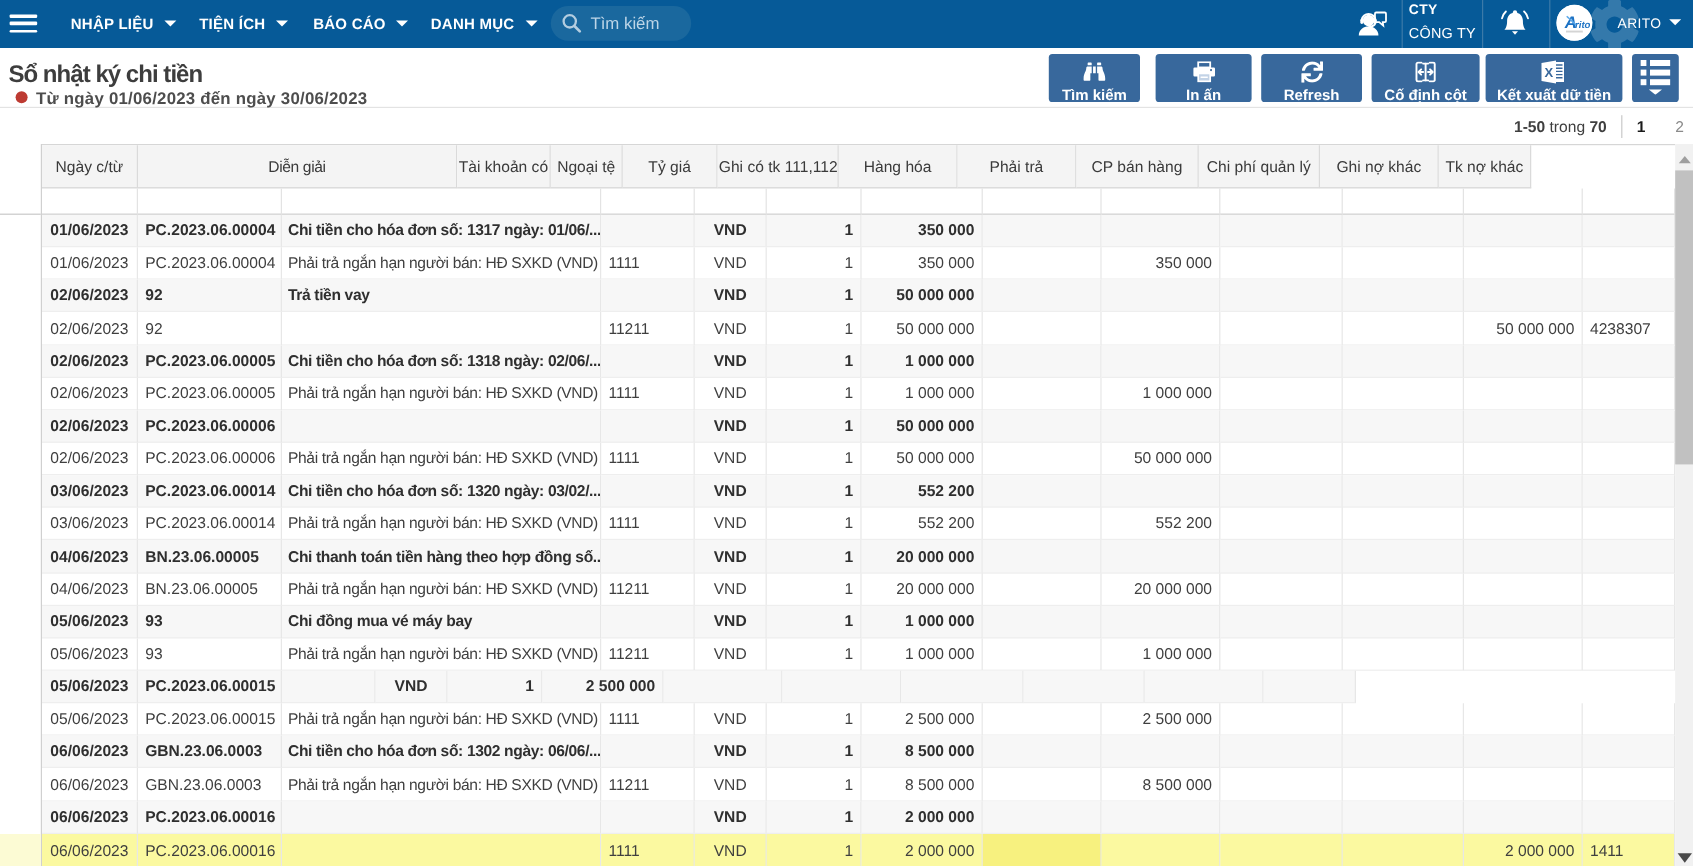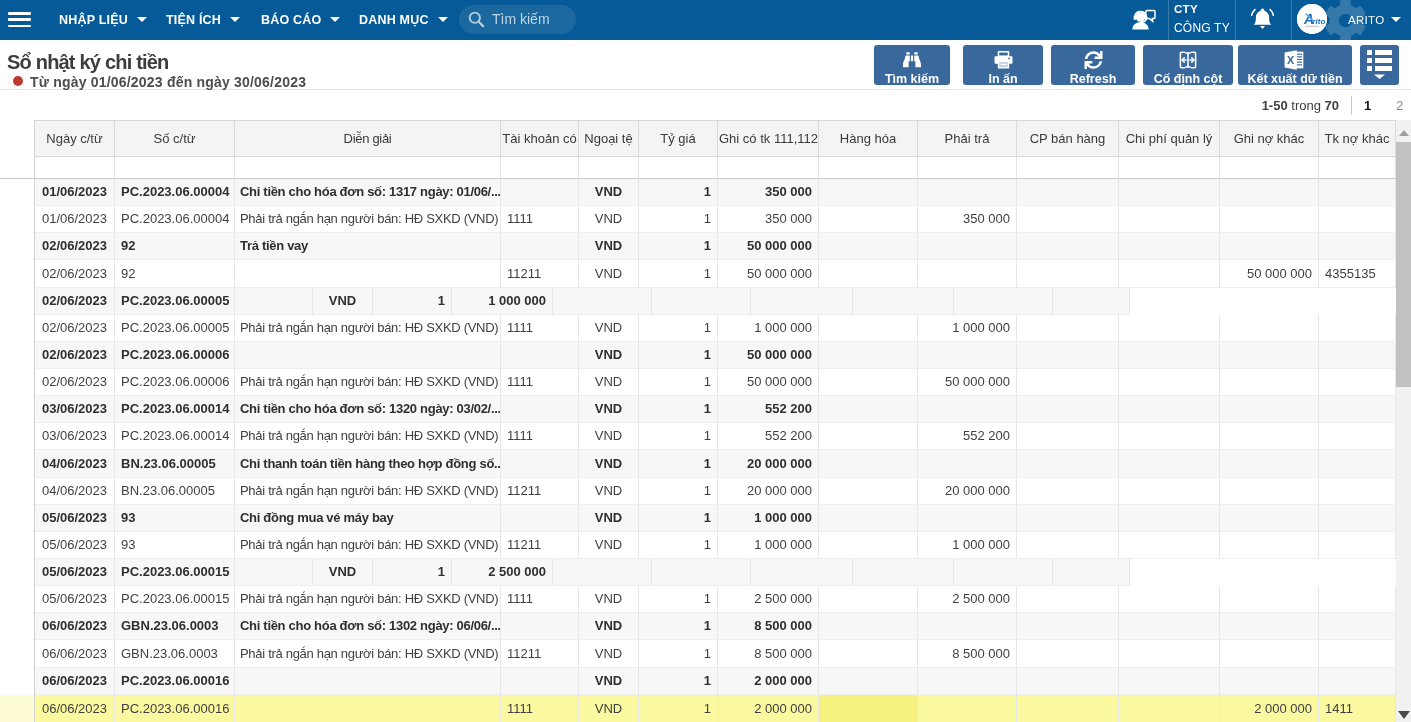--- a/index.html
+++ b/index.html
@@ -214,21 +214,20 @@
  <span style="position:absolute;right:72px;"><b>1-50</b> trong <b>70</b></span>
  <span style="position:absolute;left:1351px;top:5px;height:19px;width:1px;background:#c9c9c9;"></span>
  <span style="position:absolute;left:1364px;font-weight:bold;color:#1a1a1a;">1</span>
  <span style="position:absolute;left:1396px;color:#8a8a8a;">2</span>
 </div>
 <div class="grid">
 <div class="gutter"></div>
 <div style="position:absolute;left:0;top:58px;width:34px;height:1px;background:#c9c9c9;"></div>
 <div class="row hd" style="top:0px;height:37px;">
       <div class="c ctr" style="width:80px;line-height:36px;">Ngày c/từ</div>
-      <div class="c lft" style="width:120px;line-height:36px;">Số c/từ</div>
       <div class="c dg" style="width:266px;line-height:36px;">Diễn giải</div>
       <div class="c lft" style="width:78px;line-height:36px;">Tài khoản có</div>
       <div class="c ctr" style="width:60px;line-height:36px;">Ngoại tệ</div>
       <div class="c num" style="width:79px;line-height:36px;">Tỷ giá</div>
       <div class="c num" style="width:101px;line-height:36px;">Ghi có tk 111,112</div>
       <div class="c lft" style="width:99px;line-height:36px;">Hàng hóa</div>
       <div class="c num" style="width:99px;line-height:36px;">Phải trả</div>
       <div class="c num" style="width:102px;line-height:36px;">CP bán hàng</div>
       <div class="c num" style="width:101px;line-height:36px;">Chi phí quản lý</div>
       <div class="c num" style="width:99px;line-height:36px;">Ghi nợ khác</div>
@@ -300,25 +299,26 @@
       <div class="c dg" style="width:266px;line-height:27px;"></div>
       <div class="c lft" style="width:78px;line-height:27px;">11211</div>
       <div class="c ctr" style="width:60px;line-height:27px;">VND</div>
       <div class="c num" style="width:79px;line-height:27px;">1</div>
       <div class="c num" style="width:101px;line-height:27px;">50 000 000</div>
       <div class="c lft" style="width:99px;line-height:27px;"></div>
       <div class="c num" style="width:99px;line-height:27px;"></div>
       <div class="c num" style="width:102px;line-height:27px;"></div>
       <div class="c num" style="width:101px;line-height:27px;"></div>
       <div class="c num" style="width:99px;line-height:27px;">50 000 000</div>
-      <div class="c lft" style="width:77px;line-height:27px;">4355135</div>
+      <div class="c lft" style="width:77px;line-height:27px;">4238307</div>
     </div>
 <div class="row rb" style="top:168px;height:27px;">
       <div class="c ctr" style="width:80px;line-height:26px;">02/06/2023</div>
       <div class="c lft" style="width:120px;line-height:26px;">PC.2023.06.00005</div>
+      <div class="c dg" style="width:266px;line-height:26px;">Chi tiền cho hóa đơn số: 1318 ngày: 02/06/...</div>
       <div class="c lft" style="width:78px;line-height:26px;"></div>
       <div class="c ctr" style="width:60px;line-height:26px;">VND</div>
       <div class="c num" style="width:79px;line-height:26px;">1</div>
       <div class="c num" style="width:101px;line-height:26px;">1 000 000</div>
       <div class="c lft" style="width:99px;line-height:26px;"></div>
       <div class="c num" style="width:99px;line-height:26px;"></div>
       <div class="c num" style="width:102px;line-height:26px;"></div>
       <div class="c num" style="width:101px;line-height:26px;"></div>
       <div class="c num" style="width:99px;line-height:26px;"></div>
       <div class="c lft" style="width:77px;line-height:26px;"></div>

